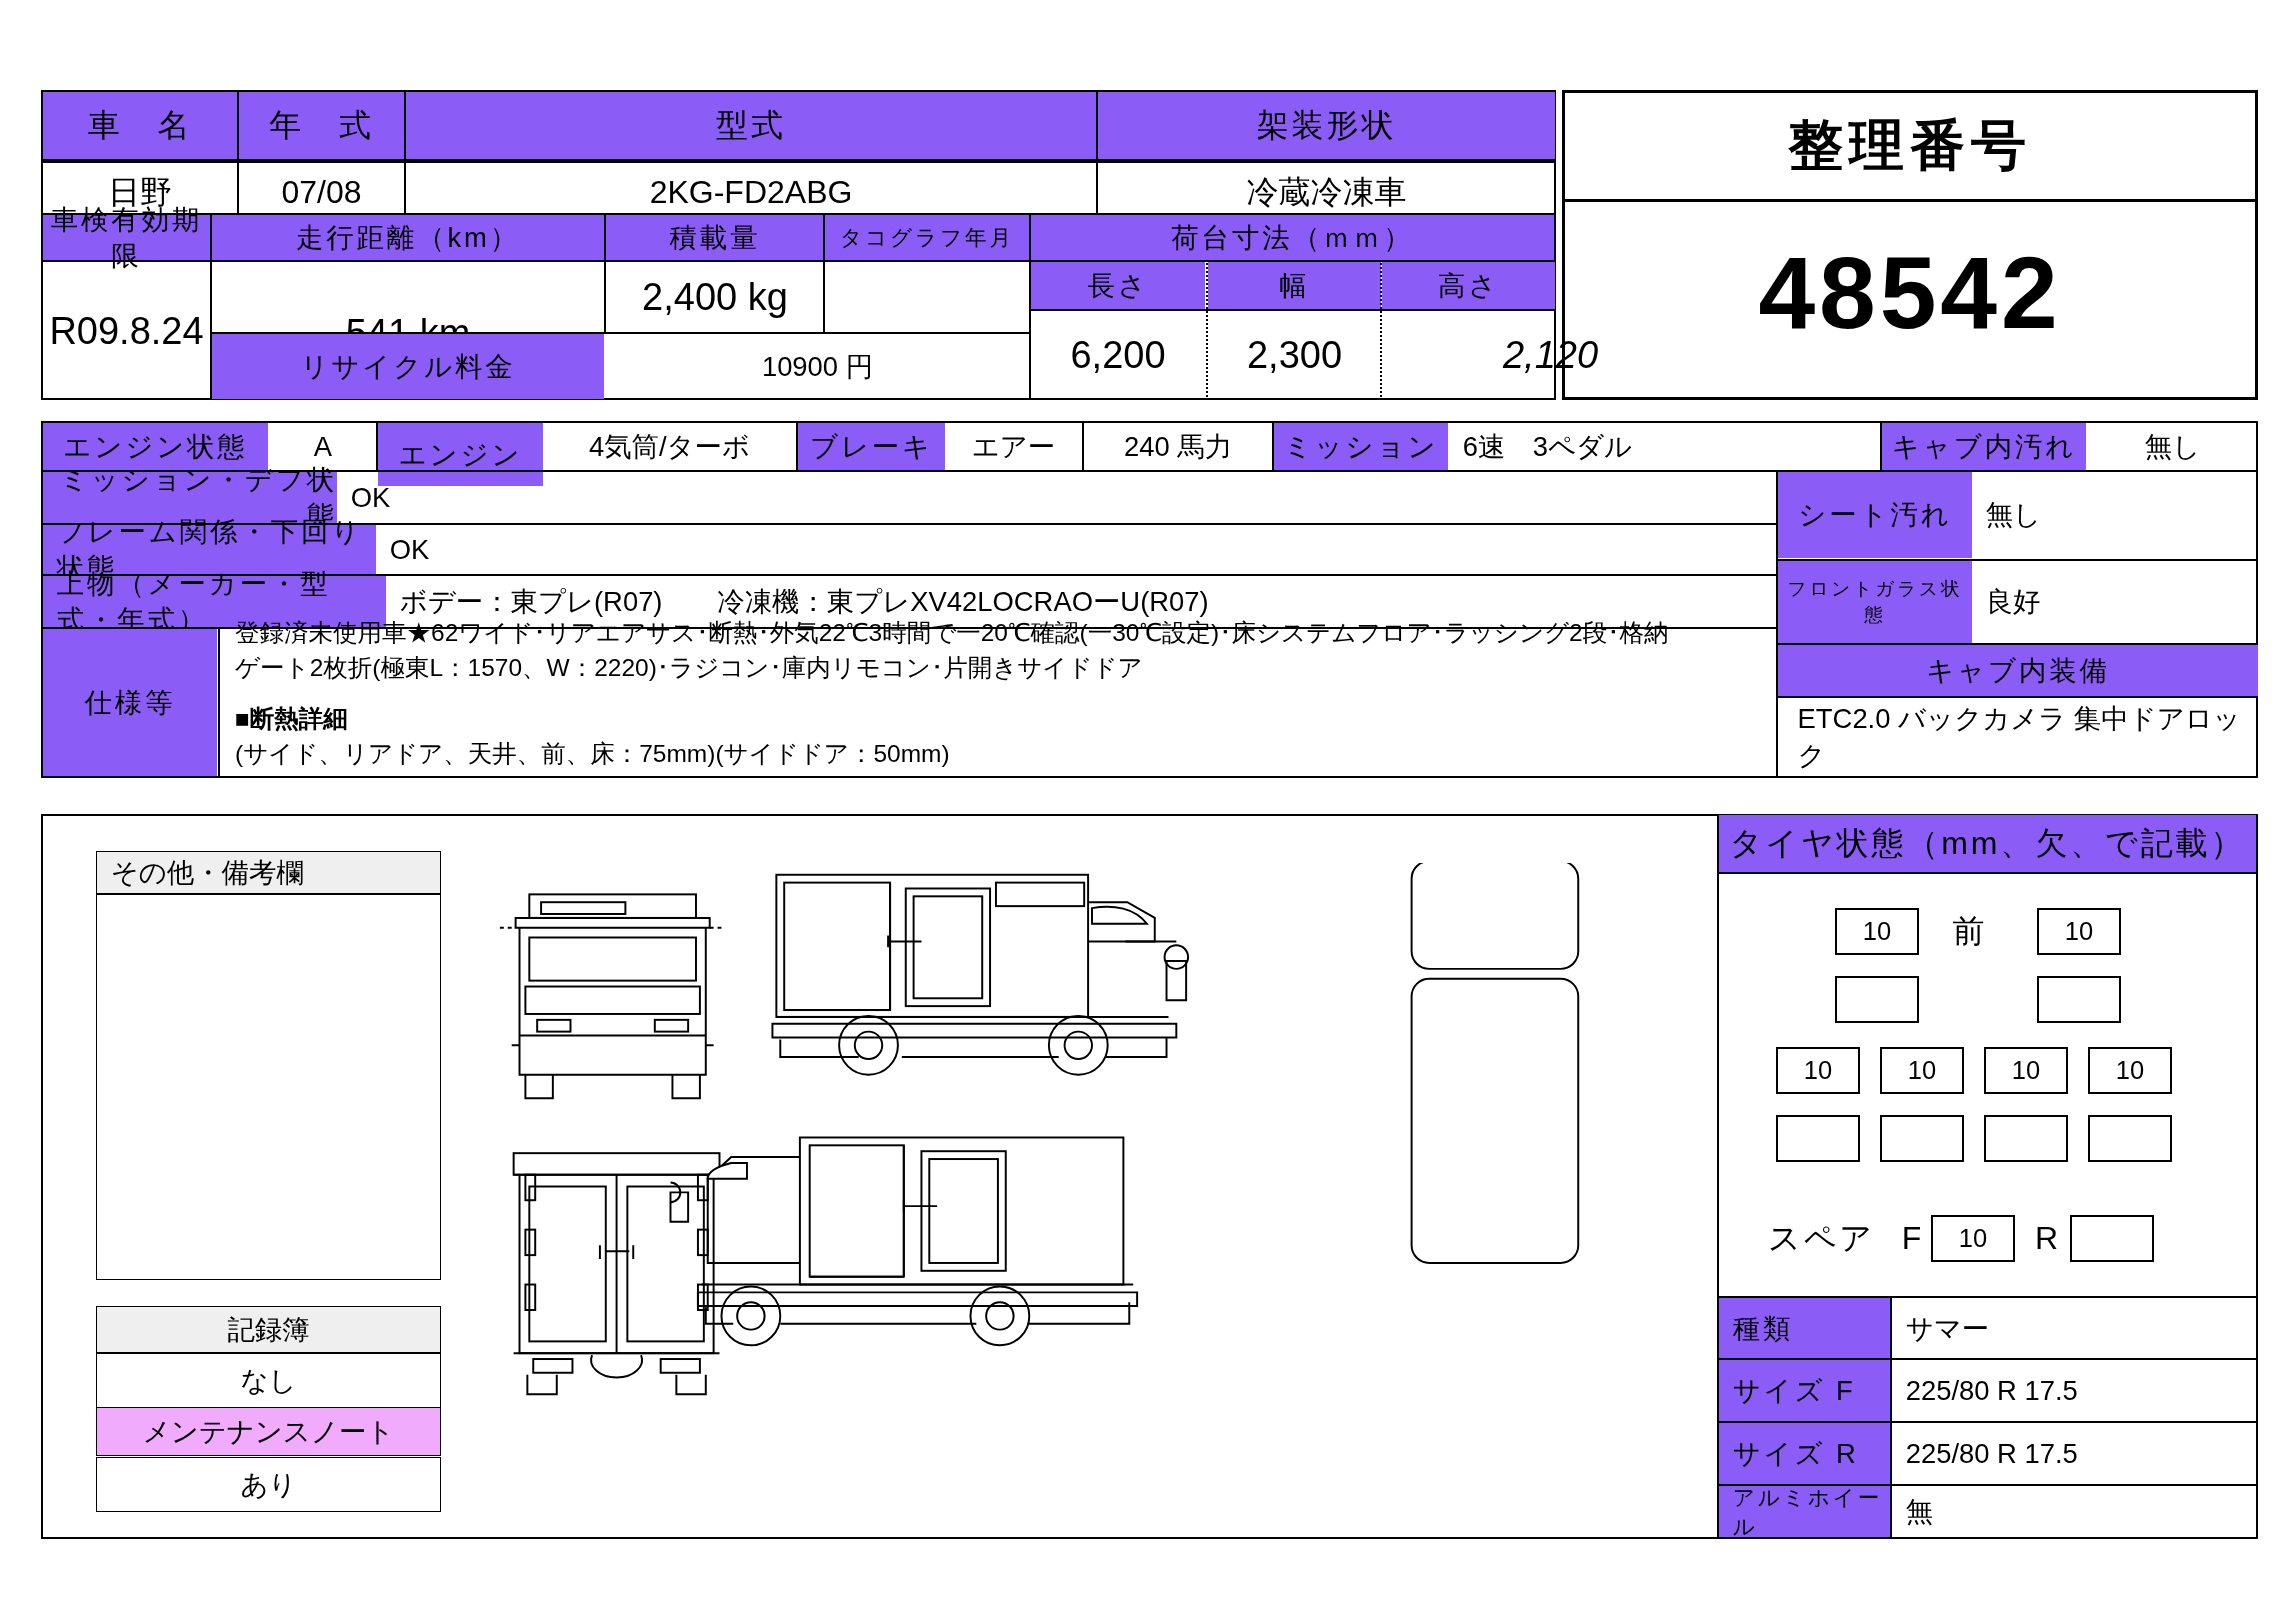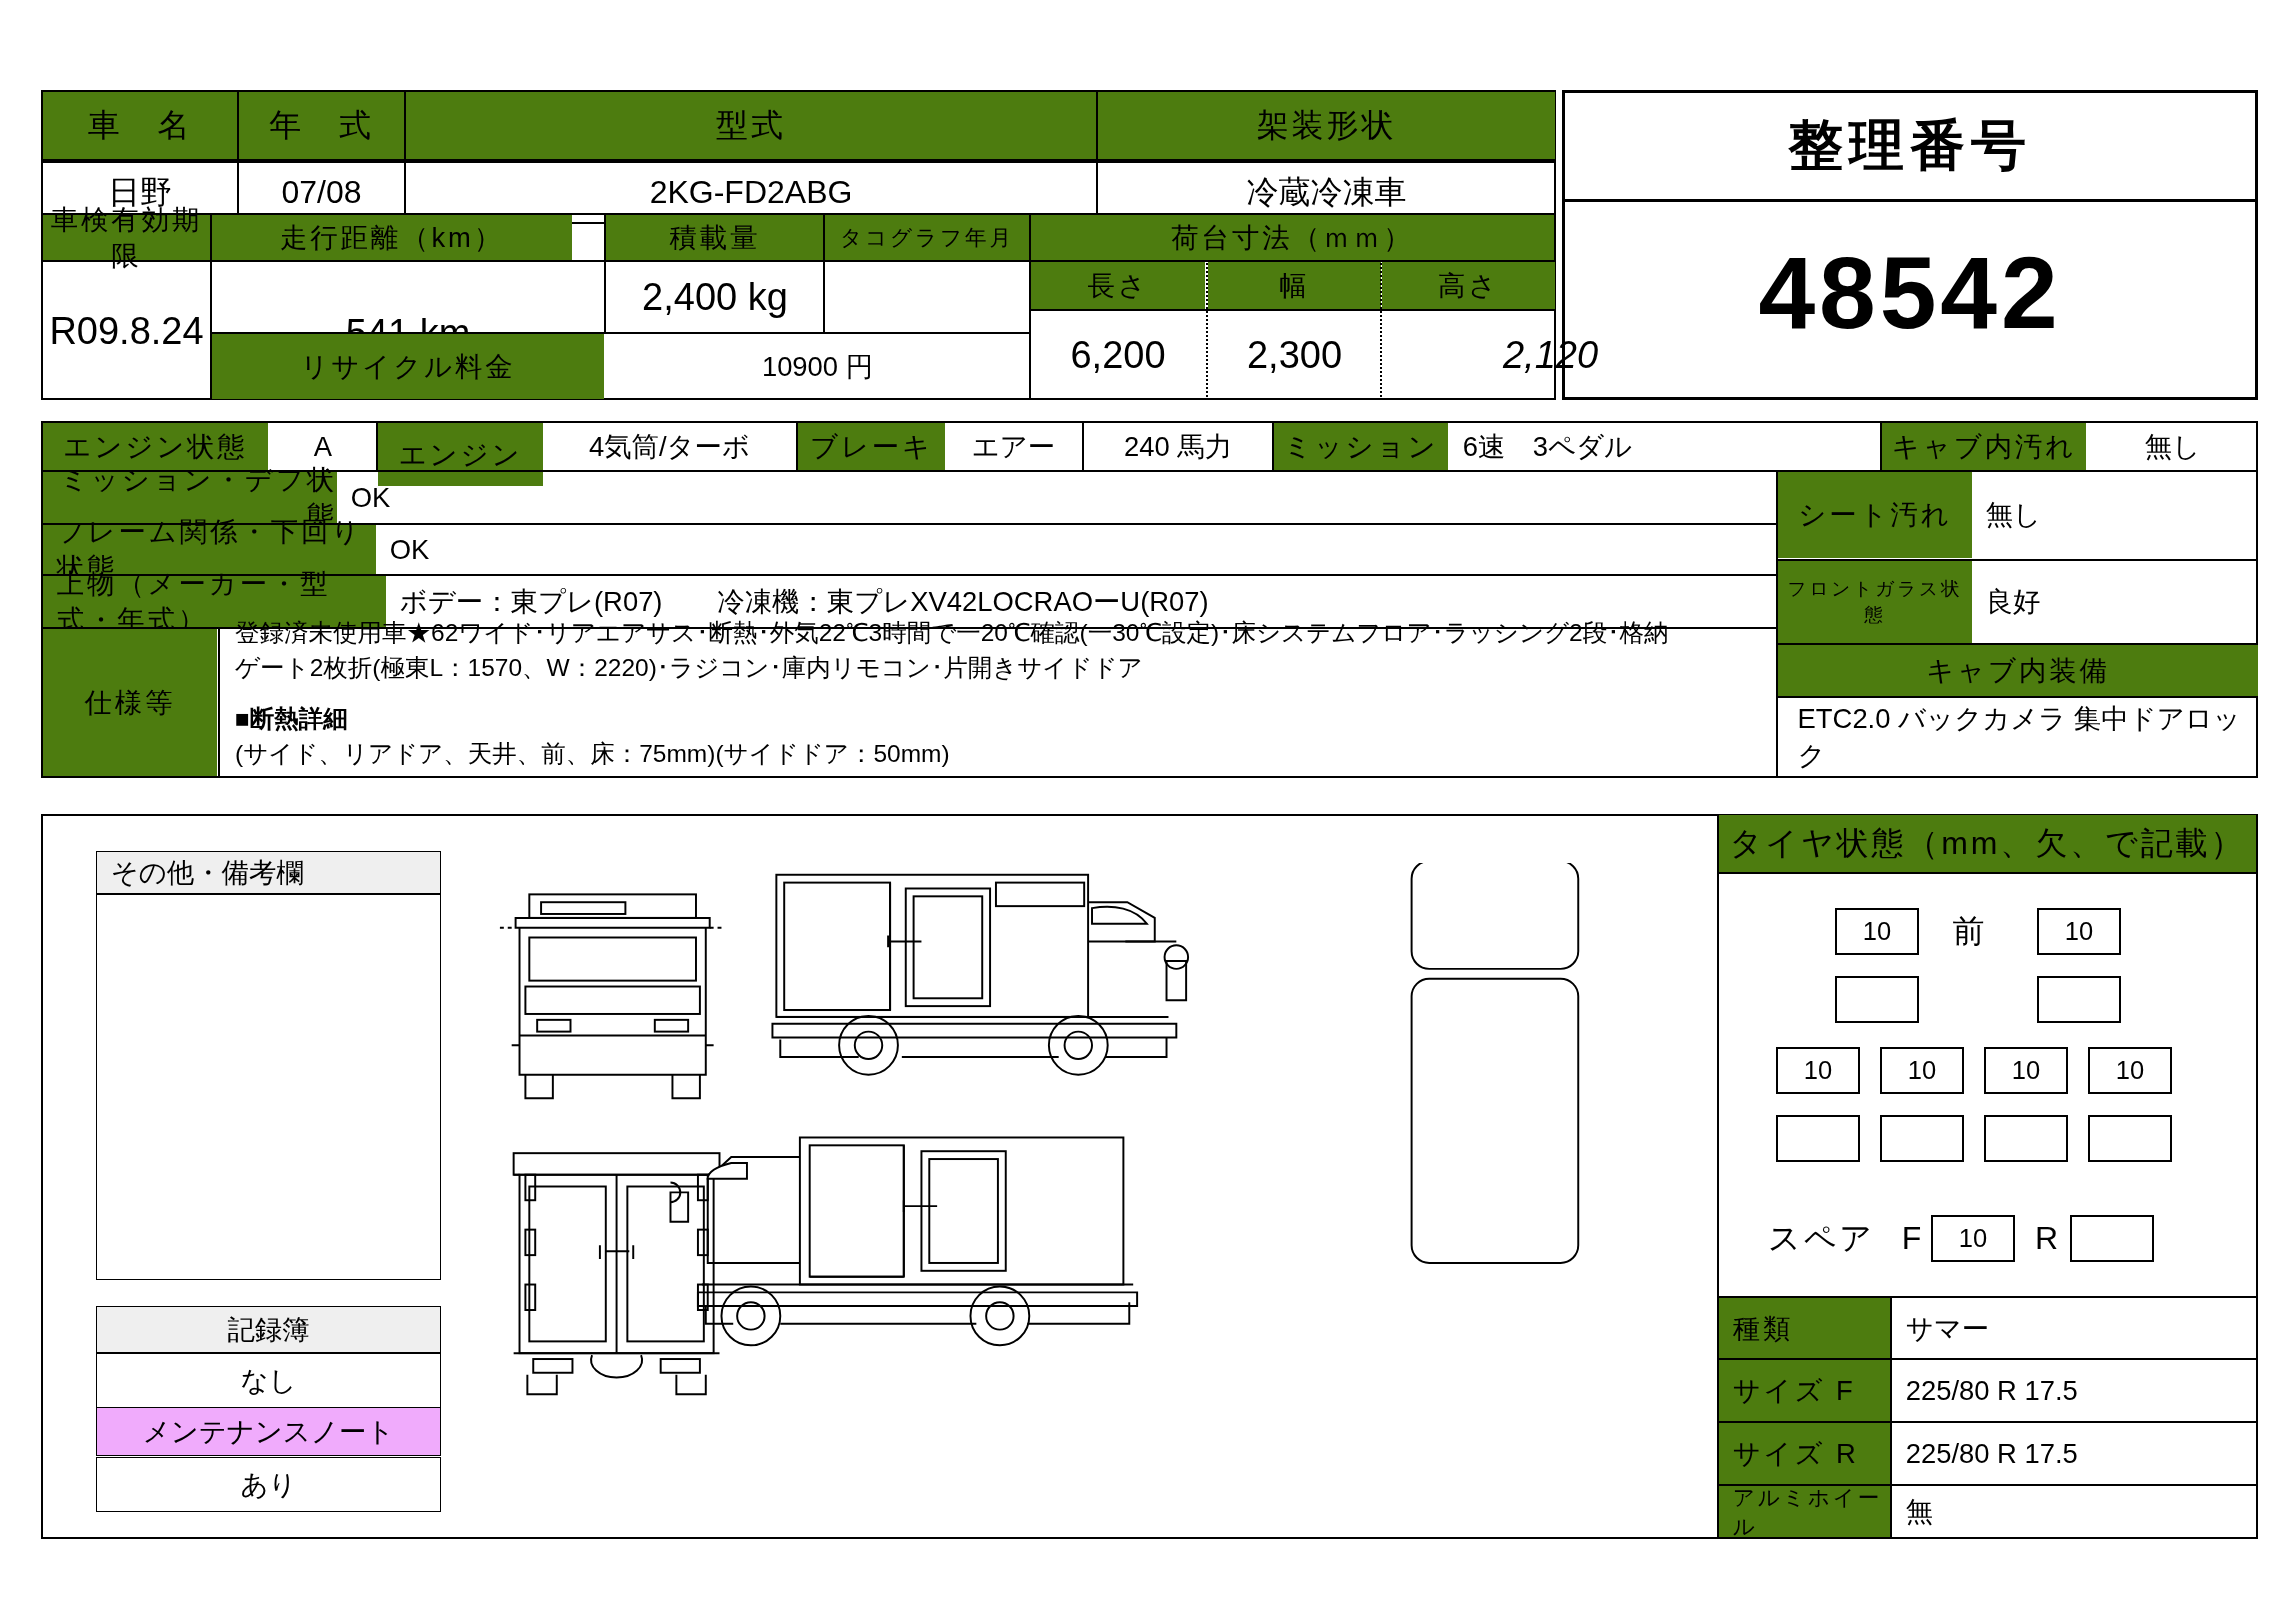--- a/index.html
+++ b/index.html
@@ -30,21 +30,21 @@
     align-items: center;
     justify-content: center;
     text-align: center;
   }
   .cell.left {
     justify-content: flex-start;
     padding-left: 13.7px;
     text-align: left;
   }
   .hdr {
-    background: #4d7c0f;
+    background: #8b5cf6;
   }
 
   .f14 { font-size: 18.6px; }
   .f16 { font-size: 21.6px; }
   .f20 { font-size: 27.4px; }
   .f24 { font-size: 32px; }
   .f28 { font-size: 38px; }
   .f40 { font-size: 55px; }
   .f80 { font-size: 102px; }
   .sp2 { letter-spacing: 5.9px; }
@@ -118,21 +118,21 @@
     <div class="cell f40 bold sp2" style="left:0; top:0; width:100%; height:100%;">整理番号</div>
   </div>
   <div class="box" style="left:1562px; top:202px; width:696px; height:198px; border-width:3.9px; border-top:none;">
     <div class="cell f80 bold" style="left:0; top:-5.9px; width:100%; height:100%; letter-spacing:3.9px;">48542</div>
   </div>
 
   <div class="box" style="left:41px; top:213px; width:1515px; height:187px;"></div>
 
   <div class="cell hdr f20 sp1" style="left:43px; top:215px; width:167px; height:45px;">車検有効期限</div>
   <div class="vline" style="left:210px; top:213px; height:187px;"></div>
-  <div class="cell hdr f20 sp1" style="left:212px; top:215px; width:360px; height:45px;">走行距離（km）</div>
+  <div class="cell hdr f20 sp1" style="left:212px; top:215px; width:392px; height:45px;">走行距離（km）</div>
   <div class="vline" style="left:604px; top:213px; height:120px;"></div>
   <div class="cell hdr f20 sp1" style="left:606px; top:215px; width:218px; height:45px;">積載量</div>
   <div class="vline" style="left:823px; top:213px; height:120px;"></div>
   <div class="cell hdr f16 sp1" style="left:825px; top:215px; width:204px; height:45px;">タコグラフ年月</div>
   <div class="vline" style="left:1029px; top:213px; height:187px;"></div>
   <div class="cell hdr f20 sp1" style="left:1031px; top:215px; width:523px; height:45px;">荷台寸法（ｍｍ）</div>
 
   <div class="hline" style="left:41px; top:260px; width:1515px;"></div>
 
   <div class="cell hdr f20 sp1" style="left:1031px; top:262px; width:174px; height:47px;">長さ</div>

